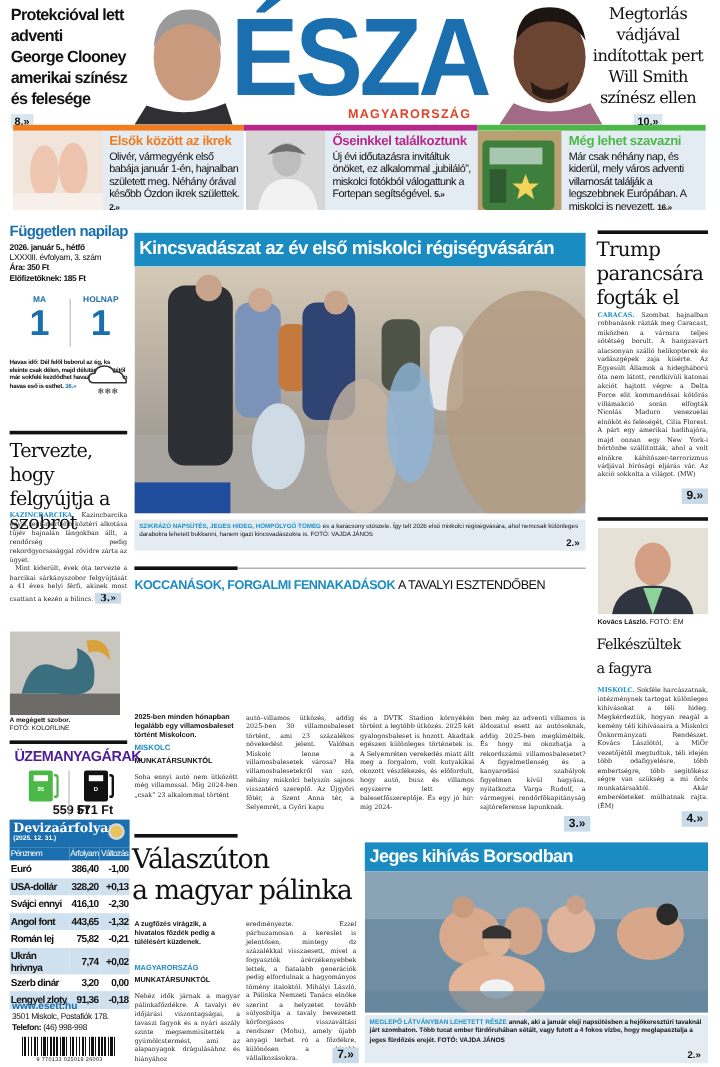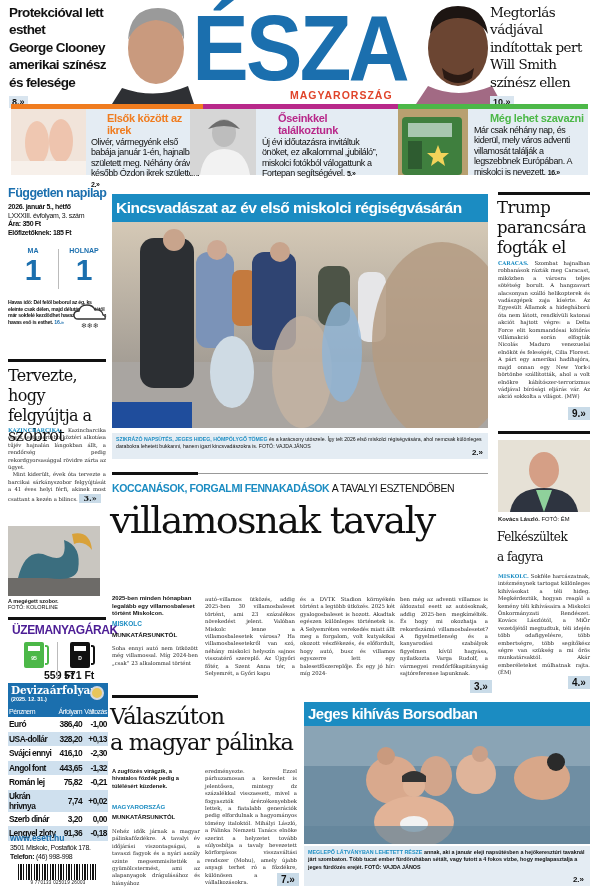--- a/index.html
+++ b/index.html
@@ -14,21 +14,21 @@
   .kicker{color:#1f8fc4;font-weight:bold;}
   .rule-thick{background:#111;height:4px;}
   .rule-thin{background:#999;height:1px;}
   .photo{overflow:hidden;}
   
   #masthead-title{left:183px;top:2px;width:232px;height:90px;font-family:"Liberation Sans",sans-serif;font-weight:bold;font-size:92px;line-height:92px;color:#1b6fae;letter-spacing:-3px;text-align:center;transform:scaleX(0.92);}
   #masthead-sub{left:290px;top:89px;font-weight:bold;font-size:10.5px;letter-spacing:1px;color:#e0442a;}
   
   .strip-bar{top:104px;height:5px;}
   .teaser{top:109px;height:66px;background:#e4ecf3;}
-  .teaser h3{font-size:11px;font-weight:bold;letter-spacing:-0.3px;margin:3px 0 1px 16px;}
+  .teaser h3{font-size:11px;font-weight:bold;letter-spacing:-0.3px;margin:3px 0 1px 0;}
   .teaser p{font-size:9px;line-height:10.4px;letter-spacing:-0.4px;color:#111;}
   
   #left-col{left:8px;top:186px;width:100px;}
   
   .pump{width:20px;height:26px;border-radius:2px;position:relative;}
   .pump .win{position:absolute;left:4px;top:4px;width:12px;height:5px;background:#fff;}
   .pump .lbl{position:absolute;left:0;right:0;top:13px;text-align:center;font-size:5px;color:#fff;font-weight:bold;}
   .pump .nozzle{position:absolute;right:-5px;top:3px;width:4px;height:20px;border:2px solid;border-left:none;border-radius:0 3px 3px 0;}
   
   #fx-table{width:100px;border-collapse:collapse;font-size:8.4px;letter-spacing:-0.5px;}
@@ -36,21 +36,21 @@
   #fx-table td.num{text-align:right;}
   #fx-table tr:nth-child(even) td{background:#cfe0ee;}
   #fx-table thead td{background:#1b6fae;color:#fff;font-weight:normal;font-size:7px;height:11px;}
 </style>
 </head>
 <body>
 
 <div class="abs" style="left:9px;top:4px;width:100px;">
   <div class="cond" style="font-weight:bold;font-size:13.5px;line-height:17.4px;letter-spacing:-0.6px;">
     <div>Protekcióval lett</div>
-    <div>esthet</div>
+    <div>adventi</div>
     <div>George Clooney</div>
     <div>amerikai színész</div>
     <div>és felesége</div>
   </div>
   <span class="pg" style="display:inline-block;margin-top:2px;">8.»</span>
 </div>
 
 <div class="abs photo" style="left:112px;top:0;width:82px;height:104px;">
   <svg width="82" height="104" viewBox="0 0 82 104">
     <rect width="82" height="104" fill="#fff"></rect>
@@ -66,21 +66,21 @@
 <div class="abs photo" style="left:412px;top:0;width:90px;height:104px;">
   <svg width="90" height="104" viewBox="0 0 90 104">
     <rect width="90" height="104" fill="#fff"></rect>
     <ellipse cx="46" cy="48" rx="30" ry="38" fill="#6b4532"></ellipse>
     <path d="M18 34 Q20 6 46 6 Q72 6 76 34 Q66 18 46 18 Q28 18 18 34Z" fill="#1d1512"></path>
     <path d="M30 68 Q46 82 62 68 L60 78 Q46 88 32 78Z" fill="#2a1a14"></path>
     <path d="M4 104 L16 86 Q46 100 80 86 L90 104Z" fill="#a26a84"></path>
   </svg>
 </div>
 
-<div class="abs" style="right:10px;top:4px;width:100px;text-align:left;">
+<div class="abs" style="right:10px;top:4px;width:100px;text-align:center;">
   <div class="serif" style="font-size:13.5px;line-height:17.4px;letter-spacing:-0.5px;">
     <div>Megtorlás</div>
     <div>vádjával</div>
     <div>indítottak pert</div>
     <div>Will Smith</div>
     <div>színész ellen</div>
   </div>
   <span class="pg" style="display:inline-block;margin-top:2px;">10.»</span>
 </div>
 
@@ -94,21 +94,21 @@
     <ellipse cx="26" cy="34" rx="12" ry="22" fill="#efc7b1"></ellipse>
     <ellipse cx="50" cy="32" rx="12" ry="22" fill="#eec4ae"></ellipse>
     <rect x="0" y="52" width="75" height="14" fill="#f7f0ea"></rect>
   </svg>
   <div class="abs" style="left:80px;top:0;width:110px;">
     <h3 style="color:#f07c1f;">Elsők között az ikrek</h3>
     <p><span>Olivér, vármegyénk első babája január 1-én, hajnalban született meg. Néhány órával később Ózdon ikrek születtek.</span> <b style="font-size:7px;">2.»</b></p>
   </div>
 </div>
 
-<div class="abs teaser" style="left:190px;width:225px;">
+<div class="abs teaser" style="left:205px;width:225px;">
   <svg class="abs" style="left:0;top:0;" width="66" height="66" viewBox="0 0 66 66">
     <rect width="66" height="66" fill="#d6d6d6"></rect>
     <ellipse cx="34" cy="24" rx="12" ry="14" fill="#bdbdbd"></ellipse>
     <path d="M18 20 Q34 2 50 20 Q34 14 18 20Z" fill="#6d6d6d"></path>
     <path d="M10 66 Q14 40 34 40 Q56 40 60 66Z" fill="#f2f2f2"></path>
   </svg>
   <div class="abs" style="left:72px;top:0;width:122px;">
     <h3 style="color:#b8288a;">Őseinkkel találkoztunk</h3>
     <p><span>Új évi időutazásra invitáltuk önöket, ez alkalommal „jubiláló”, miskolci fotókból válogattunk a Fortepan segítségével.</span> <b style="font-size:7px;">5.»</b></p>
   </div>
@@ -298,21 +298,20 @@
   <span class="kicker">SZIKRÁZÓ NAPSÜTÉS, JEGES HIDEG, HÖMPÖLYGŐ TÖMEG</span> <span>és a karácsony utószele. Így telt 2026 első miskolci régiségvására, ahol nemcsak különleges darabokra lehetett bukkanni, hanem igazi kincsvadászokra is. FOTÓ: VAJDA JÁNOS</span>
   <b style="position:absolute;right:5px;bottom:3px;font-size:8px;">2.»</b>
 </div>
 
 <div class="abs rule-thick" style="left:112px;top:472px;width:86px;height:3px;"></div>
 <div class="abs rule-thin" style="left:198px;top:473px;width:290px;"></div>
 <div class="abs" style="left:112px;top:482px;font-size:10.5px;font-weight:bold;letter-spacing:-0.4px;">
   <span style="color:#1b8cc2;margin-top:16px;">KOCCANÁSOK, FORGALMI FENNAKADÁSOK</span> <span style="font-weight:normal;">A TAVALYI ESZTENDŐBEN</span>
 </div>
 <div class="abs serif" style="left:110px;top:497px;width:380px;font-size:38px;line-height:46px;letter-spacing:-1.8px;">
-  <div>villamosnak tavaly</div>
 </div>
 
 <div class="abs" style="left:112px;top:595px;width:86px;font-size:6px;line-height:7.6px;font-weight:bold;">2025-ben minden hónapban legalább egy villamosbaleset történt Miskolcon.</div>
 <div class="abs" style="left:112px;top:620px;color:#1b8cc2;font-weight:bold;font-size:6.5px;">MISKOLC</div>
 <div class="abs" style="left:112px;top:631px;font-weight:bold;font-size:6.2px;">MUNKATÁRSUNKTÓL</div>
 <div class="abs body-text" style="left:112px;top:645px;width:86px;">Soha ennyi autó nem ütközött még villamossal. Míg 2024-ben „csak” 23 alkalommal történt</div>
 <div class="abs body-text" style="left:205px;top:596px;width:90px;">autó–villamos ütközés, addig 2025-ben 30 villamosbaleset történt, ami 23 százalékos növekedést jelent. Valóban Miskolc lenne a villamosbalesetek városa? Ha villamosbalesetekről van szó, néhány miskolci helyszín sajnos visszatérő szereplő. Az Újgyőri főtér, a Szent Anna tér, a Selyemrét, a Győri kapu</div>
 <div class="abs body-text" style="left:300px;top:596px;width:95px;">és a DVTK Stadion környékén történt a legtöbb ütközés. 2025 két gyalogosbaleset is hozott. Akadtak egészen különleges történetek is. A Selyemréten verekedés miatt állt meg a forgalom, volt kutyakikai okozott vészfékezés, és előfordult, hogy autó, busz és villamos egyszerre lett egy balesetfőszereplője. És egy jó hír: míg 2024-</div>
 <div class="abs body-text" style="left:400px;top:596px;width:88px;">ben még az adventi villamos is áldozatul esett az autósoknak, addig 2025-ben megkímélték. És hogy mi okozhatja a rekordszámú villamosbalesetet? A figyelmetlenség és a kanyarodási szabályok figyelmen kívül hagyása, nyilatkozta Varga Rudolf, a vármegyei rendőrfőkapitányság sajtóreferense lapunknak.</div>
 <span class="abs pgbox" style="left:470px;top:680px;">3.»</span>

